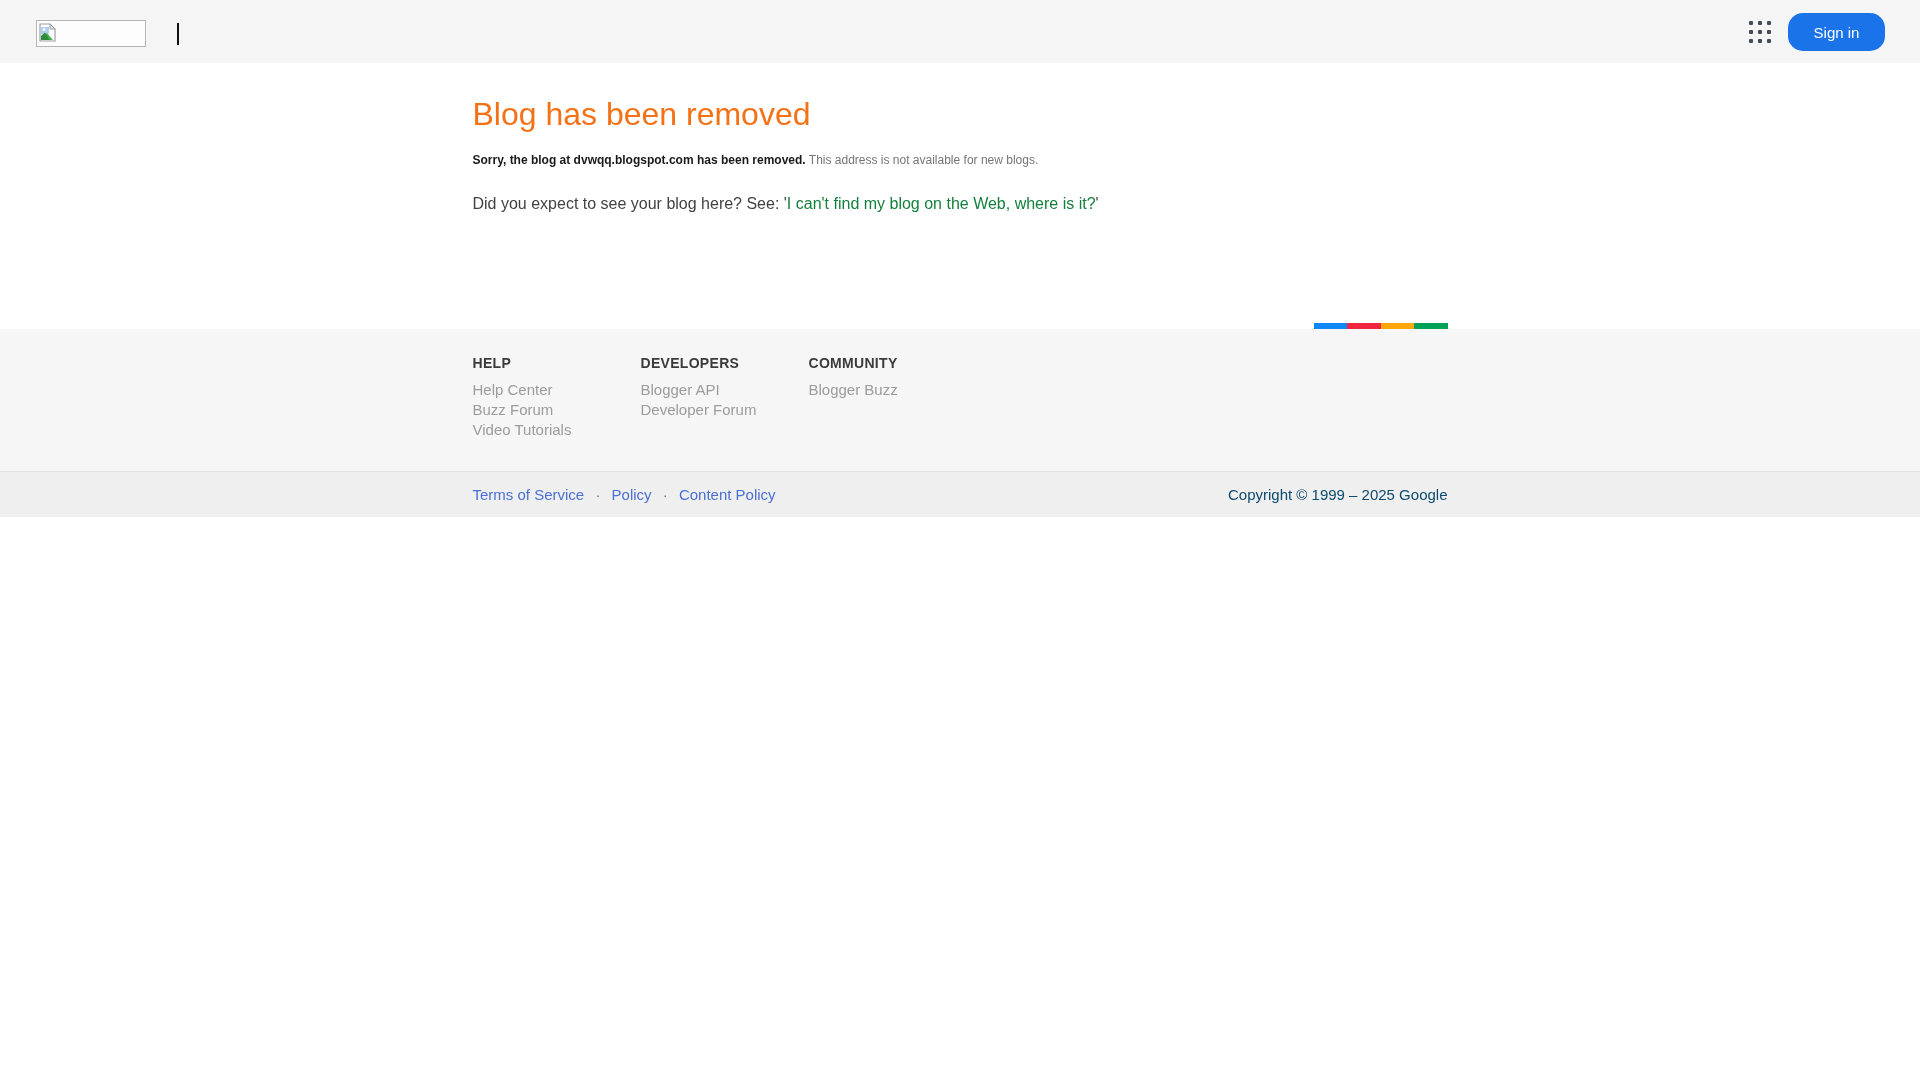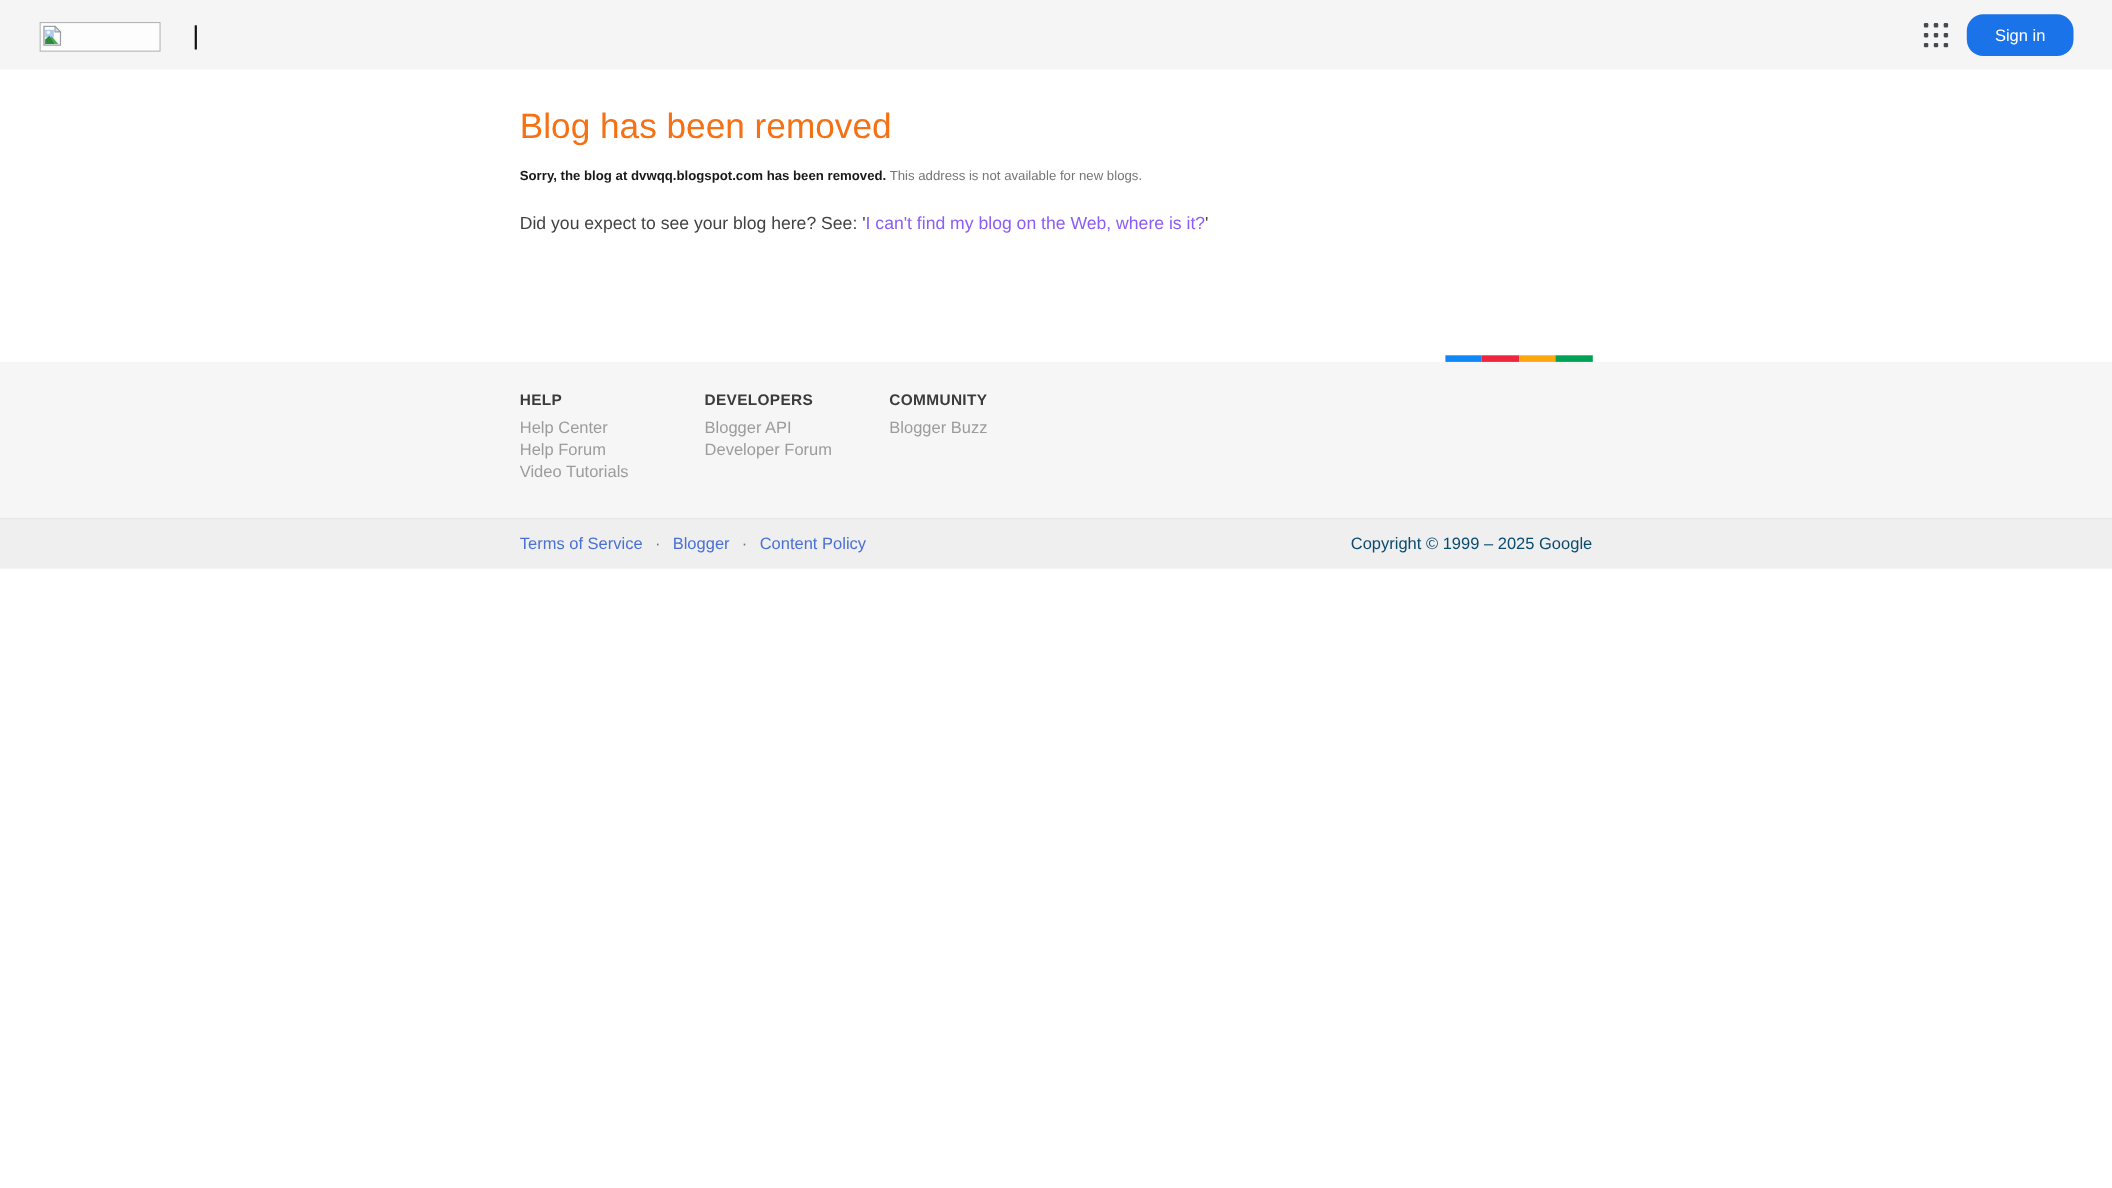--- a/index.html
+++ b/index.html
@@ -64,21 +64,21 @@
   .main { height: 260px; }
   .page-title {
     margin: 0; padding-top: 33px;
     font-size: 32px; font-weight: 400;
     color: #f47115;
   }
   .msg { margin: 17px 0 0 0; font-size: 12px; line-height: 20px; }
   .msg-bold { font-weight: bold; color: #191919; }
   .msg-rest { color: #757575; }
   .expect { margin: 24px 0 0 0; font-size: 16px; line-height: 20px; color: #424242; }
-  .expect a { color: #8b5cf6; text-decoration: none; cursor: pointer; }
+  .expect a { color: #15803d; text-decoration: none; cursor: pointer; }
 
   
   .rainbow-wrap { height: 6px; display: flex; justify-content: flex-end; }
   .rainbow-bar { display: flex; width: 134px; height: 6px; }
   .rainbow-seg { flex: 1 1 0; height: 6px; display: block; }
 
   
   .footer-main { background: #f6f6f6; height: 142px; }
   .cols { display: flex; padding-top: 26px; }
   .col { width: 168px; }
@@ -158,21 +158,21 @@
       <span class="rainbow-seg" style="background: rgb(0, 163, 85);"></span>
     </div>
 </div>
 
 <div class="footer-main">
   <div class="container cols">
     <div class="col">
       <h3 class="col-heading">HELP</h3>
       <ul>
         <li><a href="#">Help Center</a></li>
-        <li><a href="#">Help Forum</a></li>
+        <li><a href="#">Buzz Forum</a></li>
         <li><a href="#">Video Tutorials</a></li>
       </ul>
     </div>
     <div class="col">
       <h3 class="col-heading">DEVELOPERS</h3>
       <ul>
         <li><a href="#">Blogger API</a></li>
         <li><a href="#">Developer Forum</a></li>
       </ul>
     </div>
@@ -183,19 +183,19 @@
       </ul>
     </div>
   </div>
 </div>
 
 <div class="footer-bottom">
   <div class="container">
     <div class="legal">
       <a href="#">Terms of Service</a>
       <span class="dot">·</span>
-      <a href="#">Blogger</a>
+      <a href="#">Policy</a>
       <span class="dot">·</span>
       <a href="#">Content Policy</a>
     </div>
     <div class="copyright">Copyright © 1999 – 2025 Google</div>
   </div>
 </div>
 
 </body></html>

